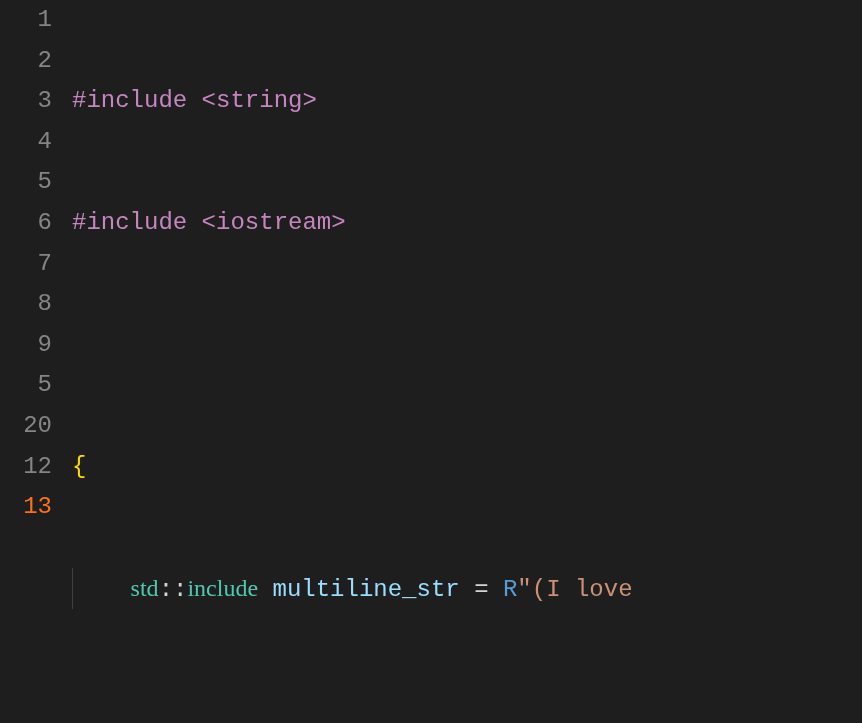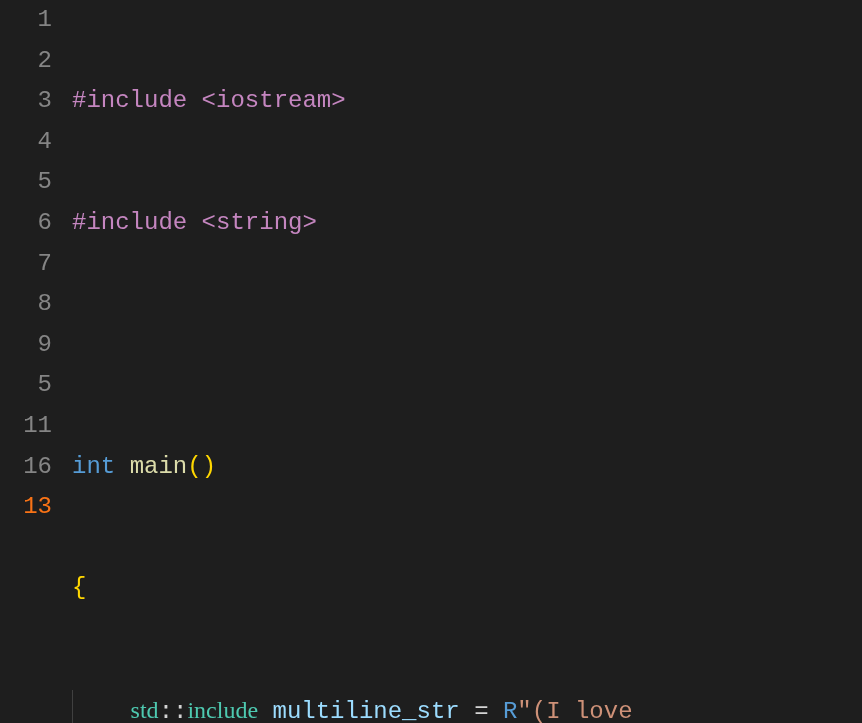--- a/index.html
+++ b/index.html
@@ -70,30 +70,29 @@
       <div>1</div>
       <div>2</div>
       <div>3</div>
       <div>4</div>
       <div>5</div>
       <div>6</div>
       <div>7</div>
       <div>8</div>
       <div>9</div>
       <div>5</div>
-      <div>11</div>
-      <div>16</div>
+      <div>20</div>
+      <div>12</div>
       <div class="active">13</div>
     </div>
 
     <div class="code">
+      <div class="code-line"><span class="pp">#include</span><span class="pp"> &lt;string&gt;</span></div>
       <div class="code-line"><span class="pp">#include</span><span class="pp"> &lt;iostream&gt;</span></div>
-      <div class="code-line"><span class="pp">#include</span><span class="pp"> &lt;string&gt;</span></div>
       <div class="code-line"></div>
-      <div class="code-line"><span class="kw">int</span><span> </span><span class="fn">main</span><span class="br-y">(</span><span class="br-y">)</span></div>
       <div class="code-line"><span class="br-y">{</span></div>
       <div class="code-line"><span class="indent-guide"></span>    <span class="ns">std</span><span class="op">::</span><span class="ns">include</span><span> </span><span class="id">multiline_str</span><span> </span><span class="op">=</span><span> </span><span class="kw">R</span><span class="str">"(</span><span class="str">I love </span></div>
       
       
       
       
       
       
       
     </div>

